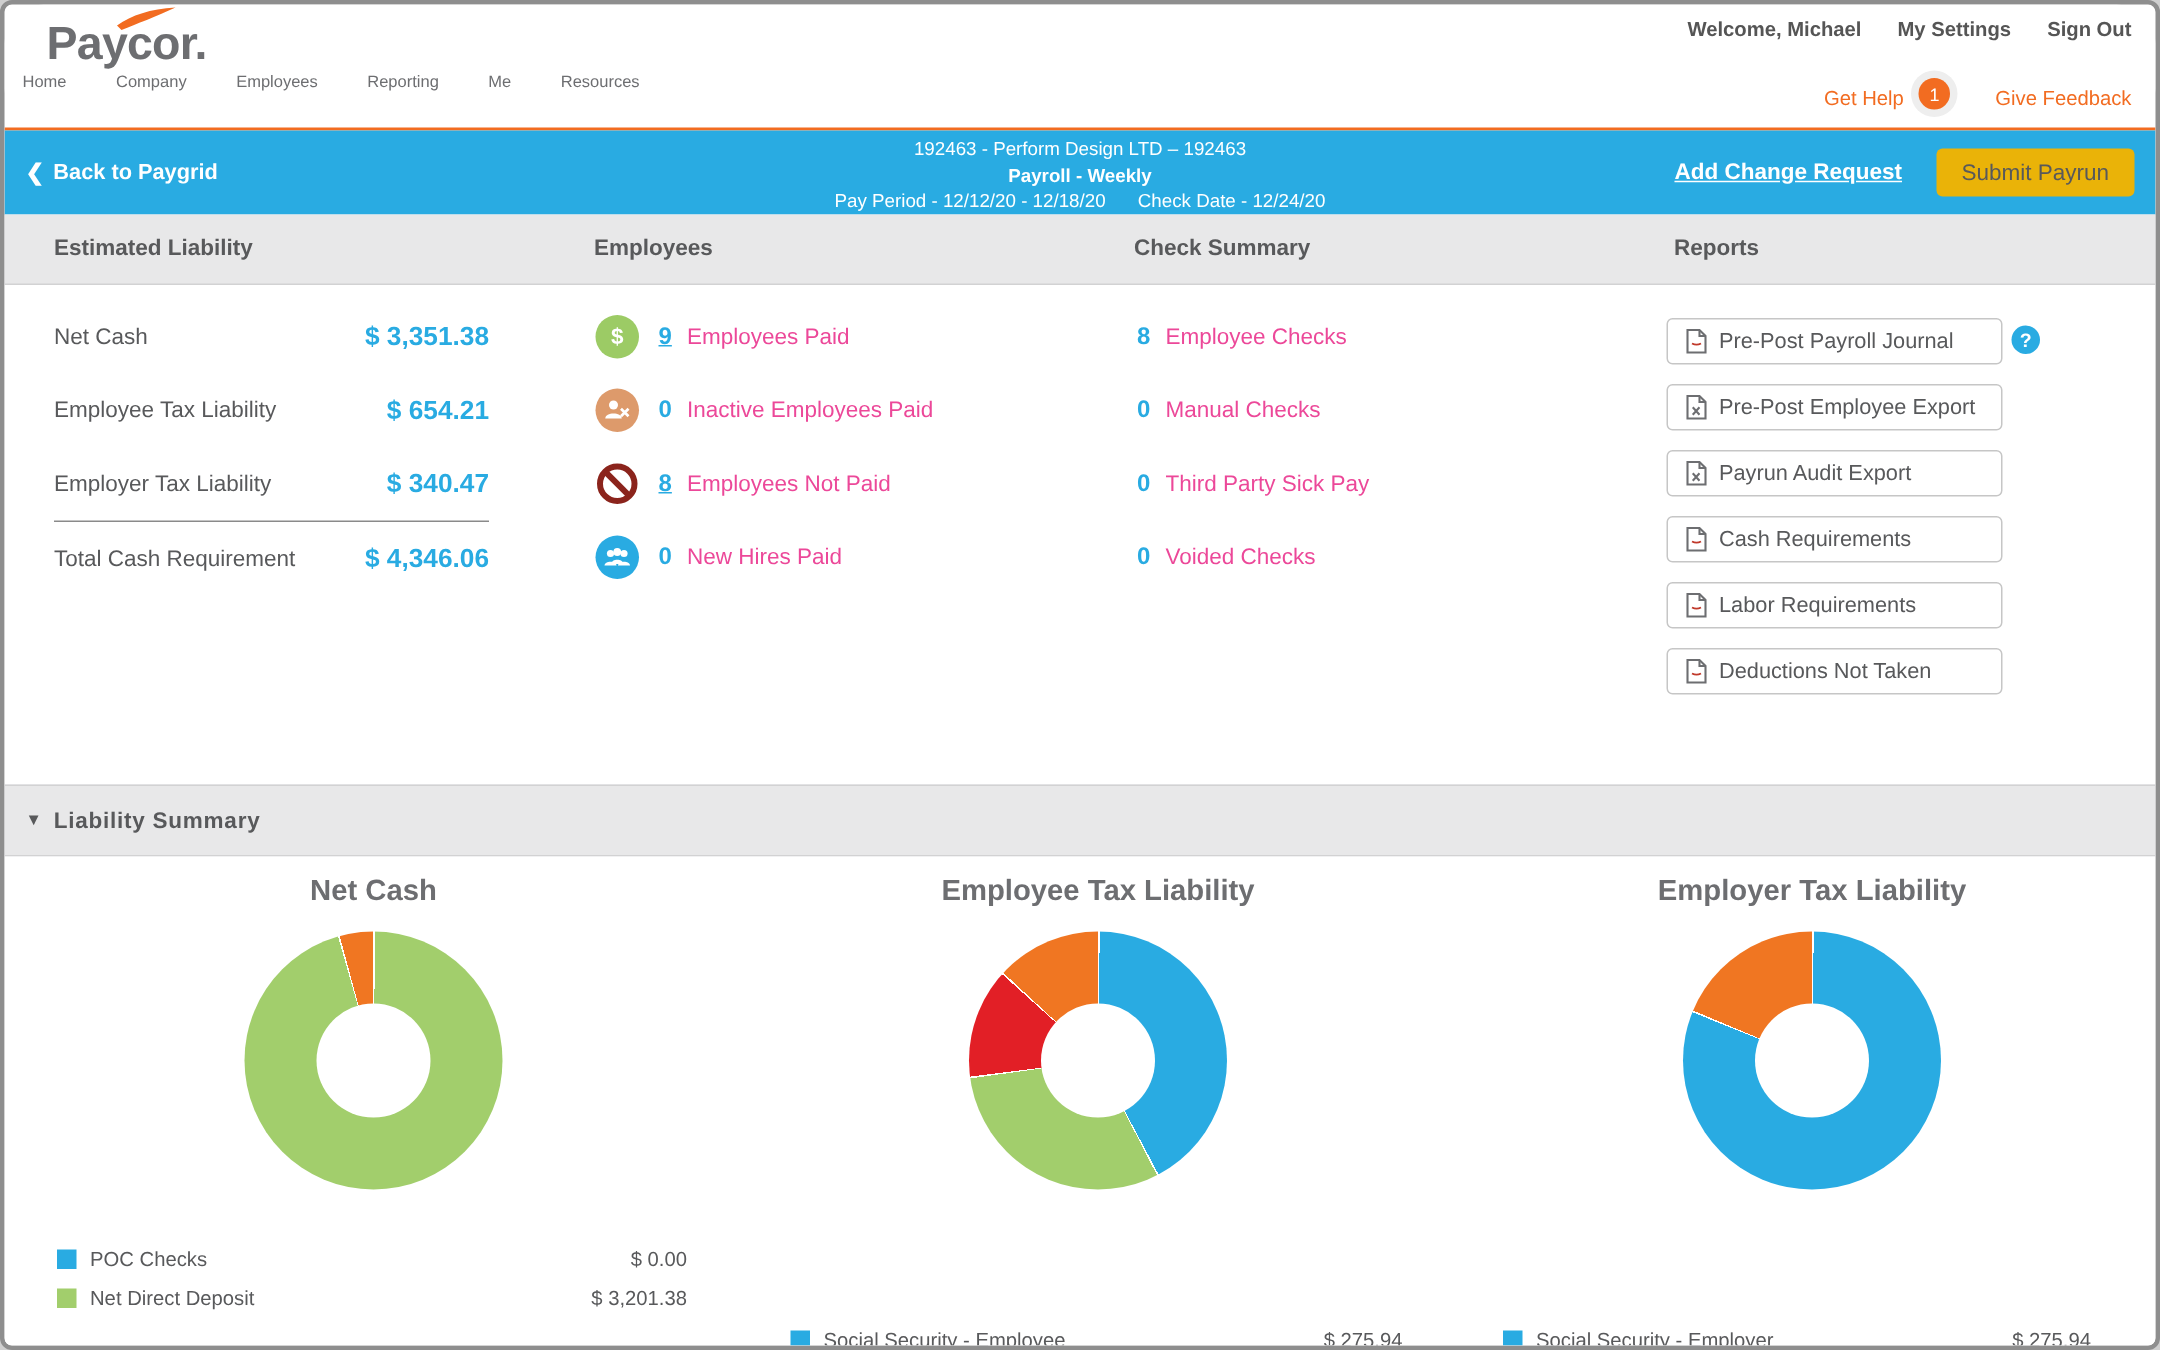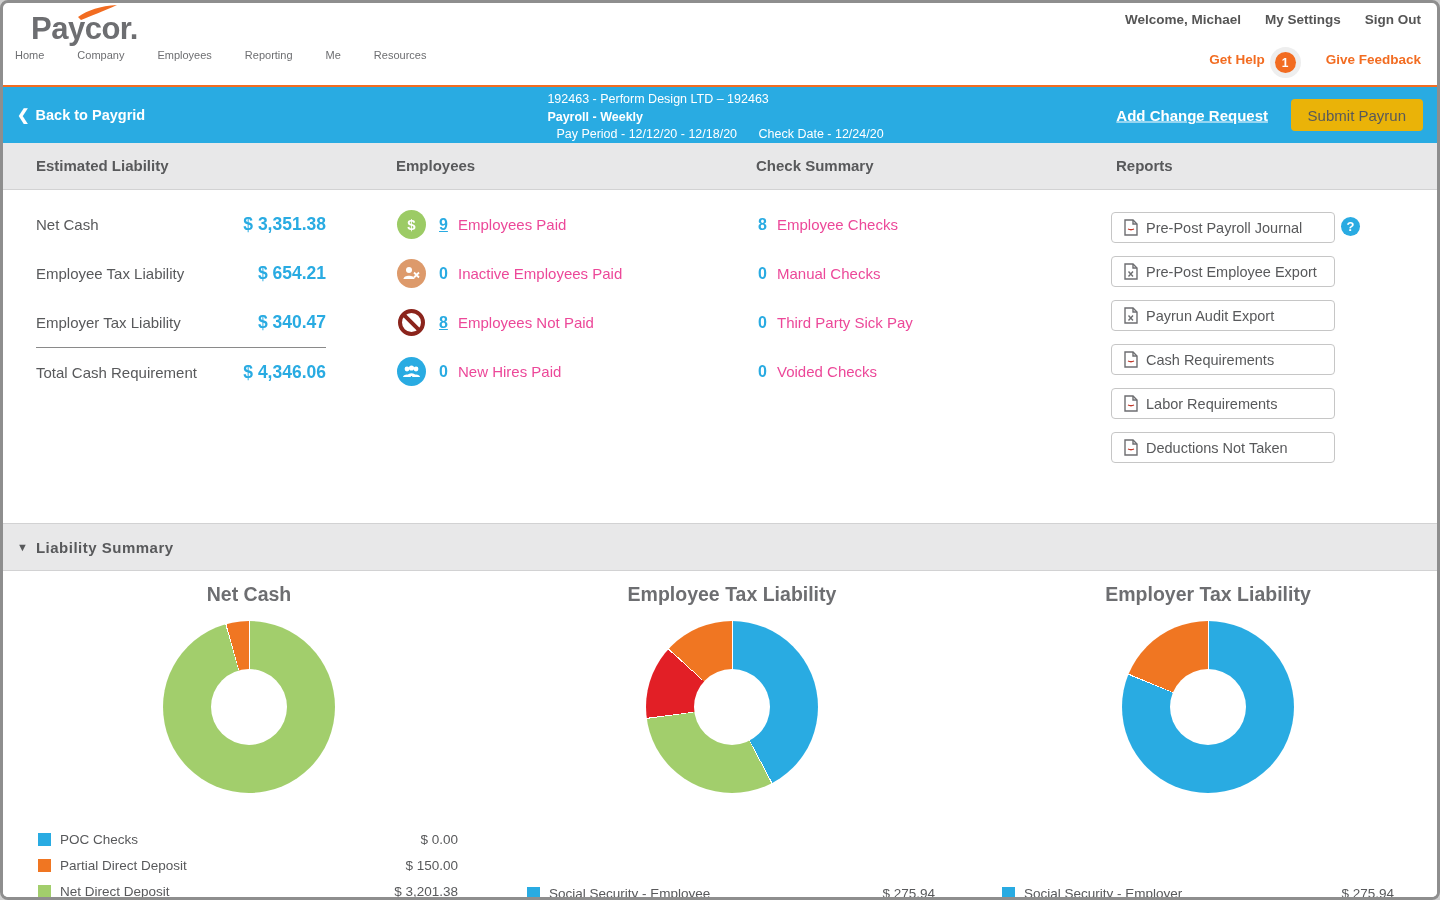--- a/index.html
+++ b/index.html
@@ -10,34 +10,34 @@
   
   .top-header { position:absolute; top:0; left:0; right:0; height:82px; background:#fff;border-radius:26px; }
   .logo { position:absolute; left:28px; top:8px; font-size:31px; font-weight:bold;
           color:#6D6E71; letter-spacing:-0.5px; }
   .logo-swoosh { position:absolute; left:46px; top:-7px; }
   .main-nav { position:absolute; left:12px; top:46px; display:flex; gap:33px;
               font-size:11px; color:#6D6E71; }
   .main-nav span { cursor:pointer; }
   .user-links { position:absolute; top:9px; right:16px; display:flex; gap:24px;
                 font-size:13.5px; font-weight:bold; color:#555; }
-  .help-links { position:absolute; top:49px; right:16px; display:flex; align-items:flex-start;
-                gap:30px; font-size:13.5px; font-weight:bold; color:#F26C21; }
+  .help-links { position:absolute; top:49px; right:16px; display:flex; align-items:flex-end;
+                gap:30px; font-size:13.5px; font-weight:normal; color:#F26C21; }
   .help-badge1 { width:21px; height:21px; border-radius:50%; background:#F26C21; color:#fff;
                  font-size:12px; display:flex; align-items:center; justify-content:center;
                  box-shadow:0 0 0 5px #eee; margin-left:-20px; }
   .orange-rule { position:absolute; top:82px; left:0; right:0; height:2px; background:#F26C21; }
 
   
   .blue-bar { position:absolute; top:84px; left:0; right:0; height:56px; background:#29ABE2; color:#fff; }
   .back-link { position:absolute; left:14px; top:50%; transform:translateY(-50%);
                font-weight:bold; font-size:14.5px; display:flex; align-items:center; gap:6px; cursor:pointer; }
   .back-chev { font-size:15px; font-weight:bold; }
   .bar-center { position:absolute; left:50%; transform:translateX(-50%); top:4px;
-                text-align:left; font-size:12.5px; line-height:17.5px; white-space:nowrap; }
+                text-align:center; font-size:12.5px; line-height:17.5px; white-space:nowrap; }
   .bar-center .bold { font-weight:bold; }
   .bar-line3 span { margin:0 9px; }
   .change-req { position:absolute; right:169px; top:50%; transform:translateY(-50%);
                 font-weight:bold; font-size:15px; text-decoration:underline; cursor:pointer; }
   .submit-btn { position:absolute; right:14px; top:12px; height:32px; padding:0 17px;
                 background:#eab308; color:#58595B; font-size:15px; border:none; border-radius:4px;
                 display:flex; align-items:center; cursor:pointer; }
 
   
   .col-headers { position:absolute; top:140px; left:0; right:0; height:47px; background:#E8E8E9;
@@ -298,25 +298,20 @@
     <div class="donut" style="left: 643px; background: conic-gradient(rgb(255, 255, 255) 0deg, rgb(255, 255, 255) 0.8deg, rgb(41, 171, 226) 0.8deg, rgb(41, 171, 226) 152deg, rgb(255, 255, 255) 152deg, rgb(255, 255, 255) 152.8deg, rgb(162, 206, 108) 152.8deg, rgb(162, 206, 108) 262deg, rgb(255, 255, 255) 262deg, rgb(255, 255, 255) 262.8deg, rgb(226, 31, 38) 262.8deg, rgb(226, 31, 38) 312deg, rgb(255, 255, 255) 312deg, rgb(255, 255, 255) 312.8deg, rgb(240, 118, 34) 312.8deg, rgb(240, 118, 34) 360deg);"></div>
     <div class="donut" style="left: 1119px; background: conic-gradient(rgb(255, 255, 255) 0deg, rgb(255, 255, 255) 0.8deg, rgb(41, 171, 226) 0.8deg, rgb(41, 171, 226) 292deg, rgb(255, 255, 255) 292deg, rgb(255, 255, 255) 292.8deg, rgb(240, 118, 34) 292.8deg, rgb(240, 118, 34) 360deg);"></div>
 
     <div class="legend" style="left:35px; top:255px; width:420px;">
       <div class="lrow">
         <span class="sw" style="background: rgb(41, 171, 226);"></span>
         <span>POC Checks</span>
         <span class="lval">$ 0.00</span>
       </div>
       <div class="lrow">
-        <span class="sw" style="background: rgb(240, 118, 34);"></span>
-        <span>Partial Direct Deposit</span>
-        <span class="lval">$ 150.00</span>
-      </div>
-      <div class="lrow">
         <span class="sw" style="background: rgb(162, 206, 108);"></span>
         <span>Net Direct Deposit</span>
         <span class="lval">$ 3,201.38</span>
       </div>
     </div>
 
     <div class="legend" style="left:524px; top:309px; width:408px;">
       <div class="lrow">
         <span class="sw" style="background: rgb(41, 171, 226);"></span>
         <span>Social Security - Employee</span>

